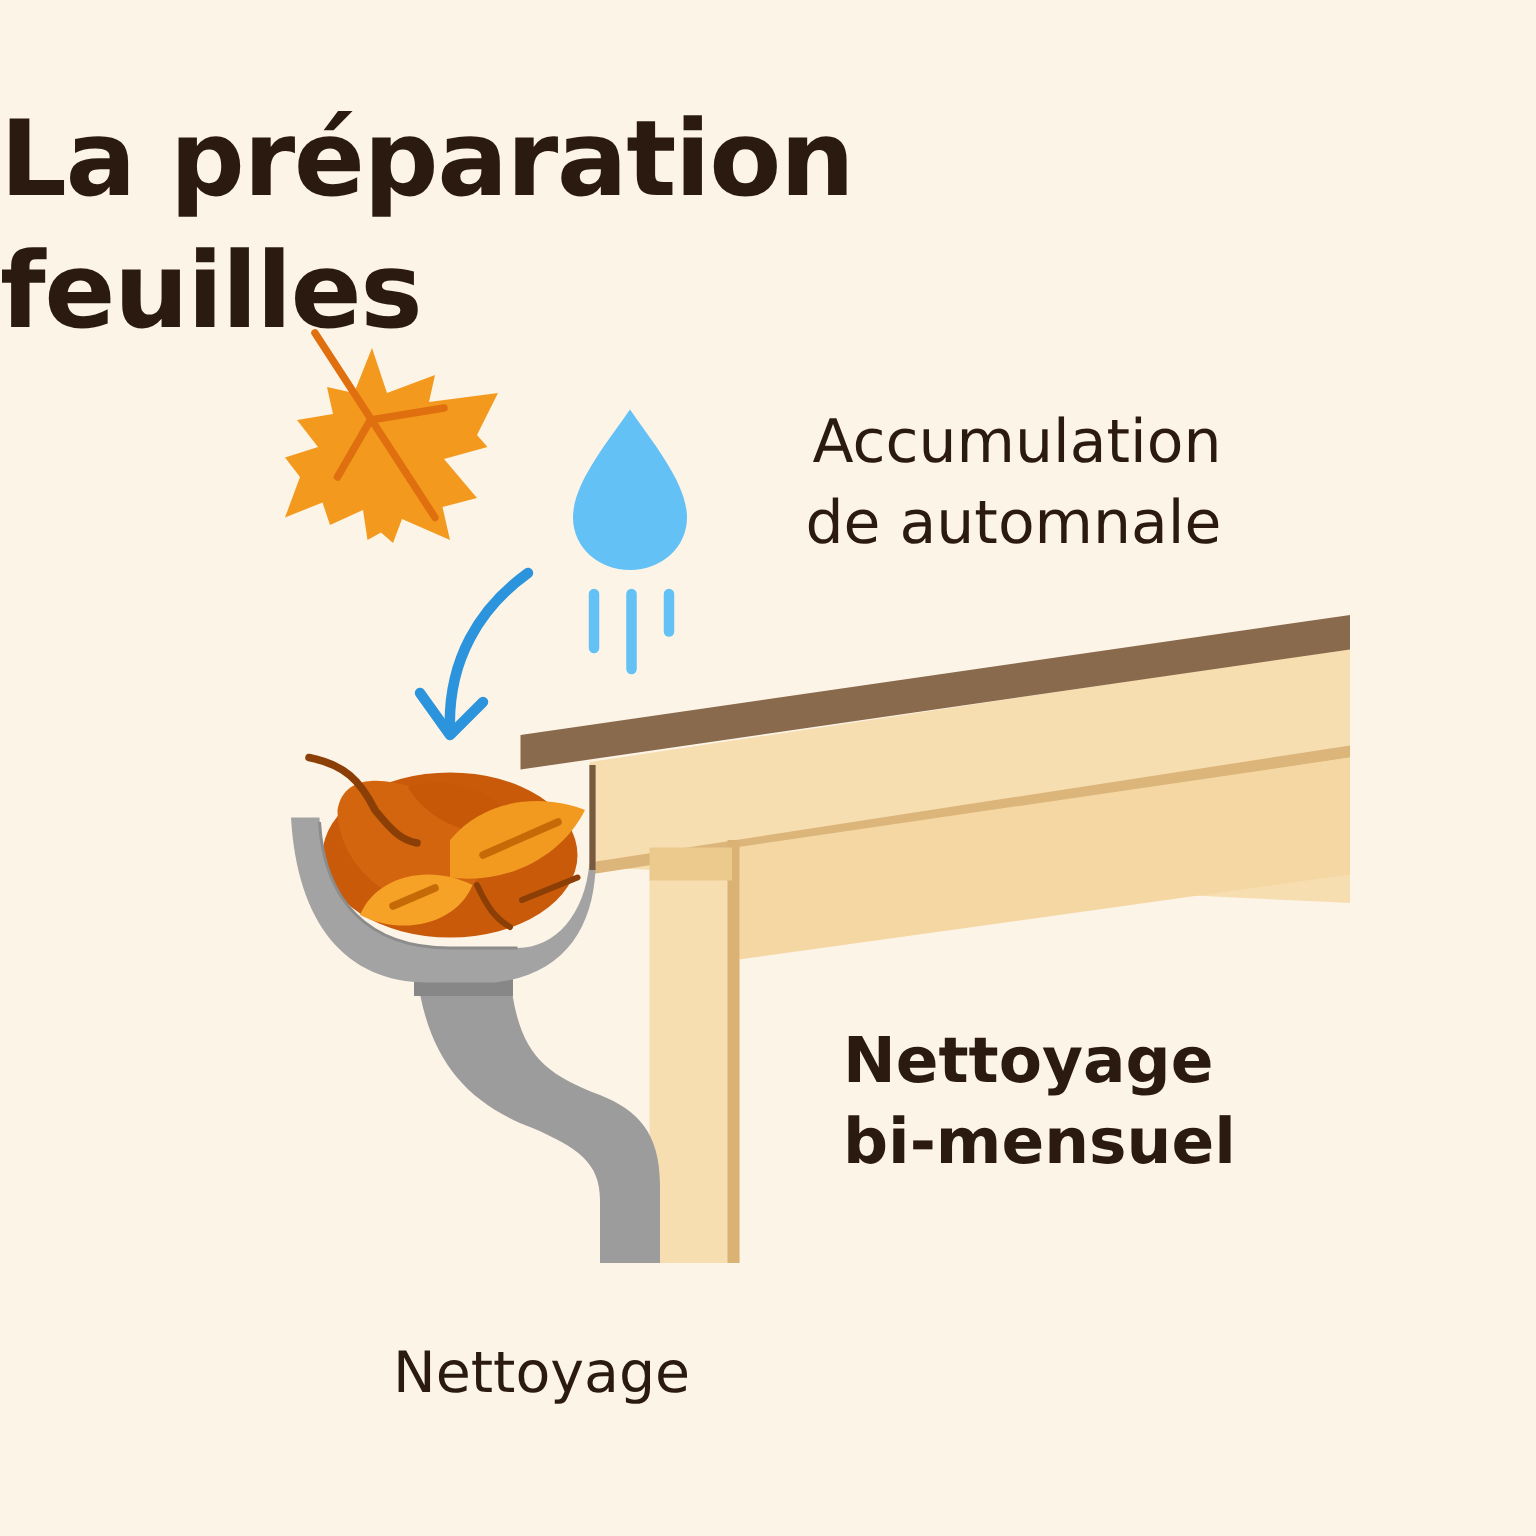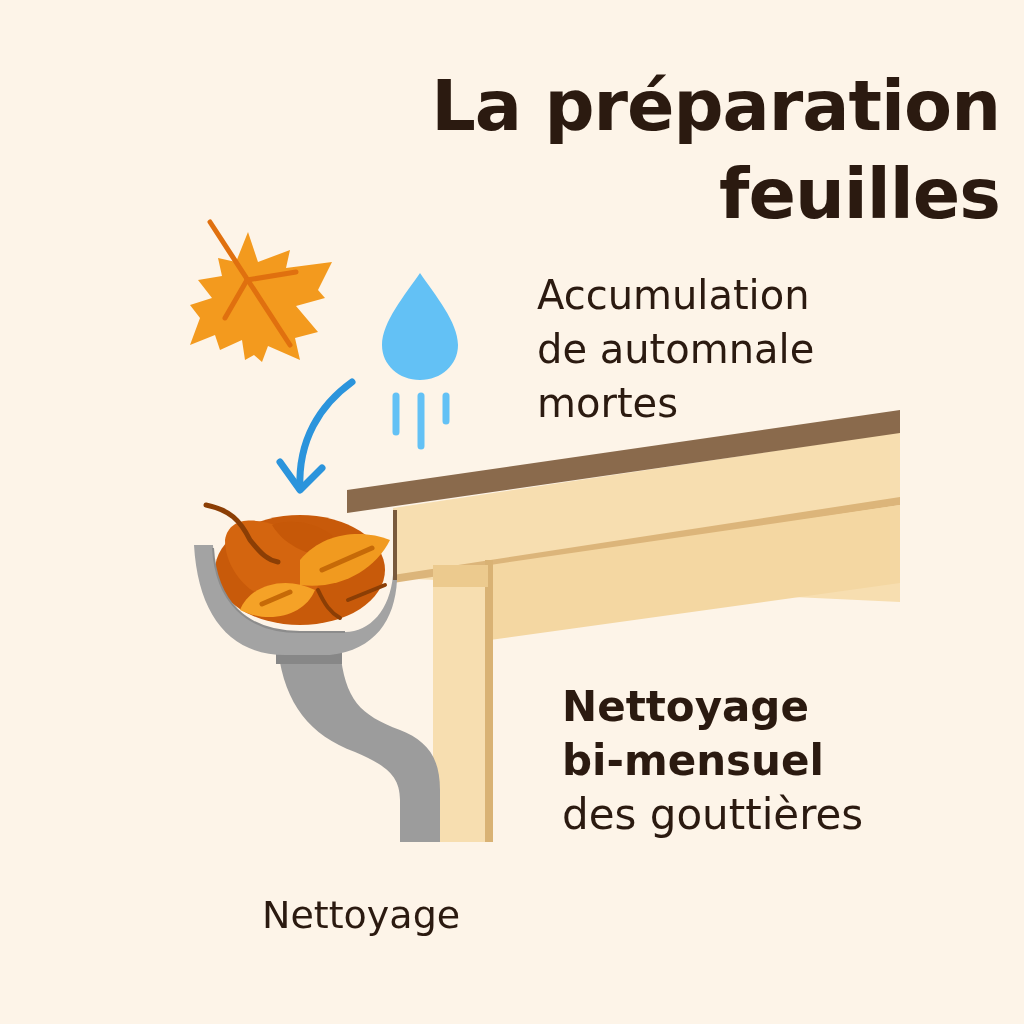--- a/index.html
+++ b/index.html
@@ -7,34 +7,34 @@
       width: 1024px; height: 1024px;
       background: #fdf4e8;
       position: relative;
       overflow: hidden;
       font-family: "DejaVu Sans", "Liberation Sans", sans-serif;
       color: #2b1a10;
     }
     .title {
       position: absolute;
       left: 0; top: 62px; width: 1000px;
-      text-align: right;
+      text-align: left;
       font-weight: bold;
       font-size: 70px;
       line-height: 88px;
       letter-spacing: -1px;
       color: #2b1a10;
     }
     .title span { display: block; }
     .illustration { position: absolute; left: 0; top: 0; width: 1024px; height: 1024px; }
     .label-accum {
       position: absolute; left: 537px; top: 268px;
       font-size: 40px; line-height: 54px; color: #2b1a10;
     }
-    .label-accum span { display: block; }
+    .label-accum span { display: block; text-align: right; }
     .label-clean {
       position: absolute; left: 562px; top: 680px;
       font-size: 42px; line-height: 54px; color: #2b1a10;
     }
     .label-clean span { display: block; }
     .label-clean .bold { font-weight: bold; }
     .label-bottom {
       position: absolute; left: 262px; top: 890px;
       font-size: 38px; line-height: 50px; color: #2b1a10;
     }
@@ -107,22 +107,20 @@
 
   <g>
     <path d="M352,382 C320,405 298,440 300,488" stroke="#2b94dc" stroke-width="7" fill="none" stroke-linecap="round"></path>
     <path d="M280,462 L300,490 L322,468" stroke="#2b94dc" stroke-width="7" fill="none" stroke-linecap="round" stroke-linejoin="round"></path>
   </g>
 </svg>
 
 <div class="label-accum">
   <span>Accumulation</span>
   <span>de automnale</span>
-  <span>mortes</span>
 </div>
 
 <div class="label-clean">
   <span class="bold">Nettoyage</span>
   <span class="bold">bi-mensuel</span>
-  <span>des gouttières</span>
 </div>
 
 <div class="label-bottom">Nettoyage</div>
 
 </body></html>

